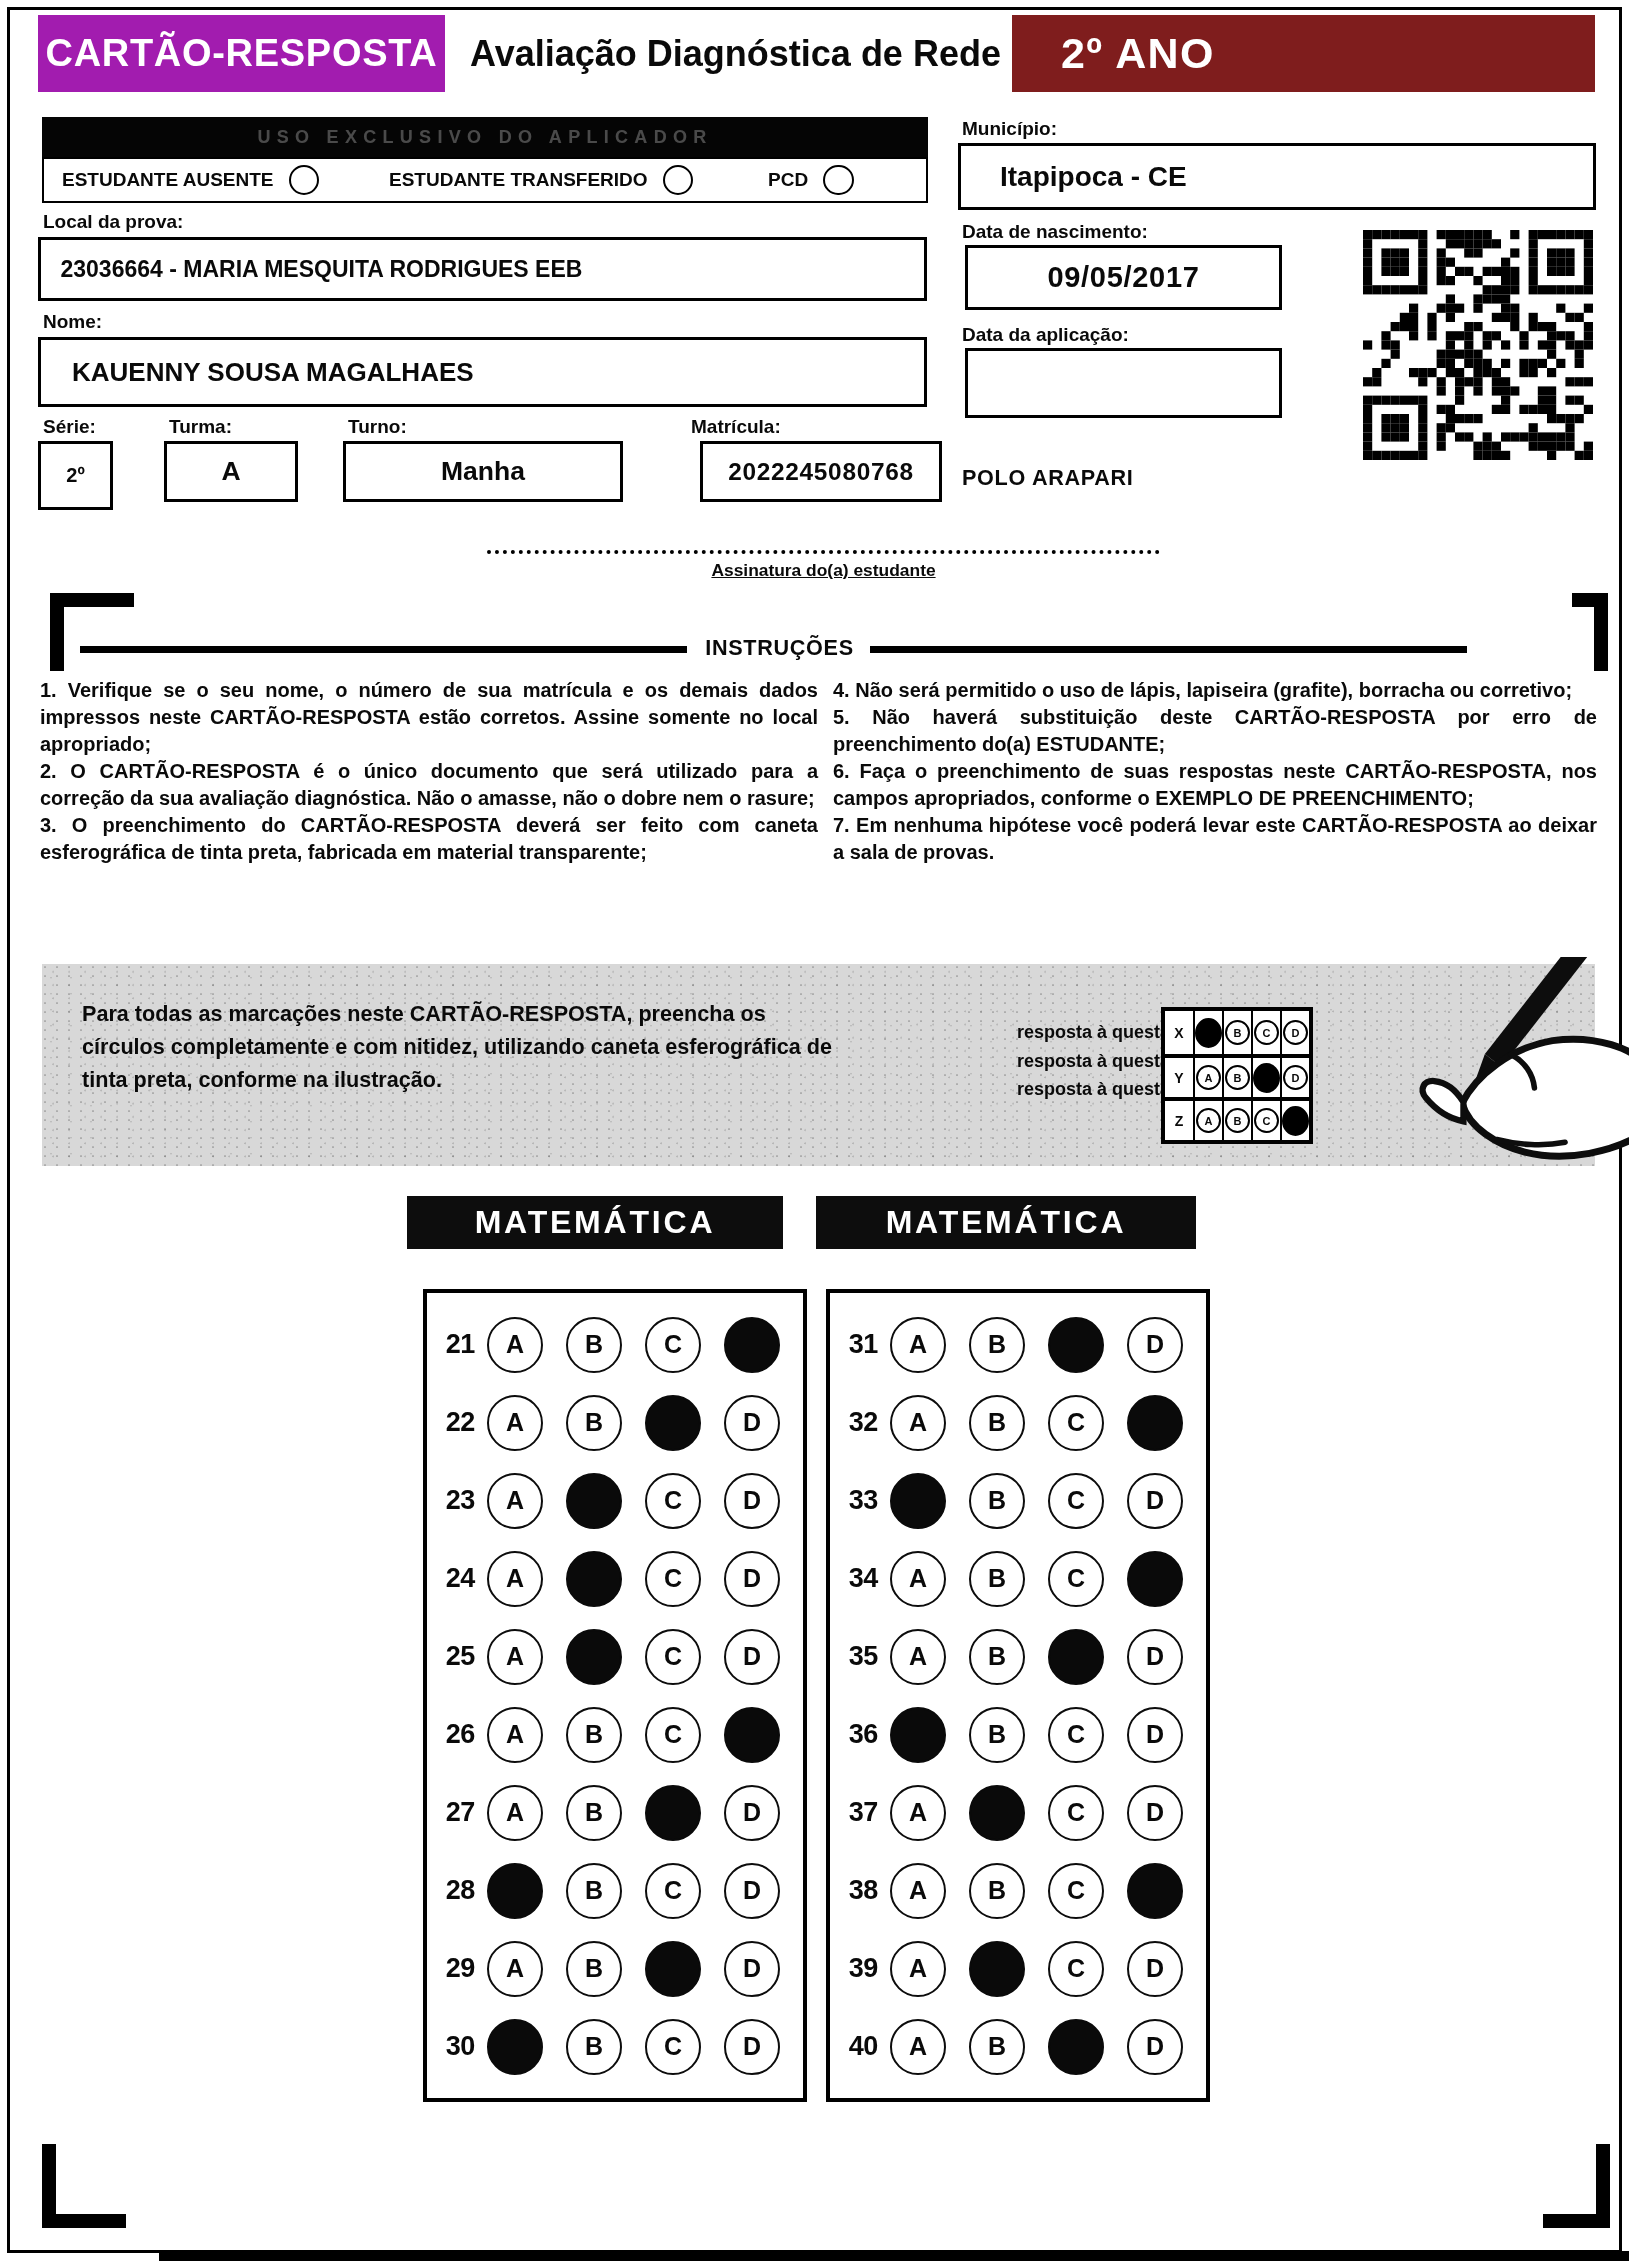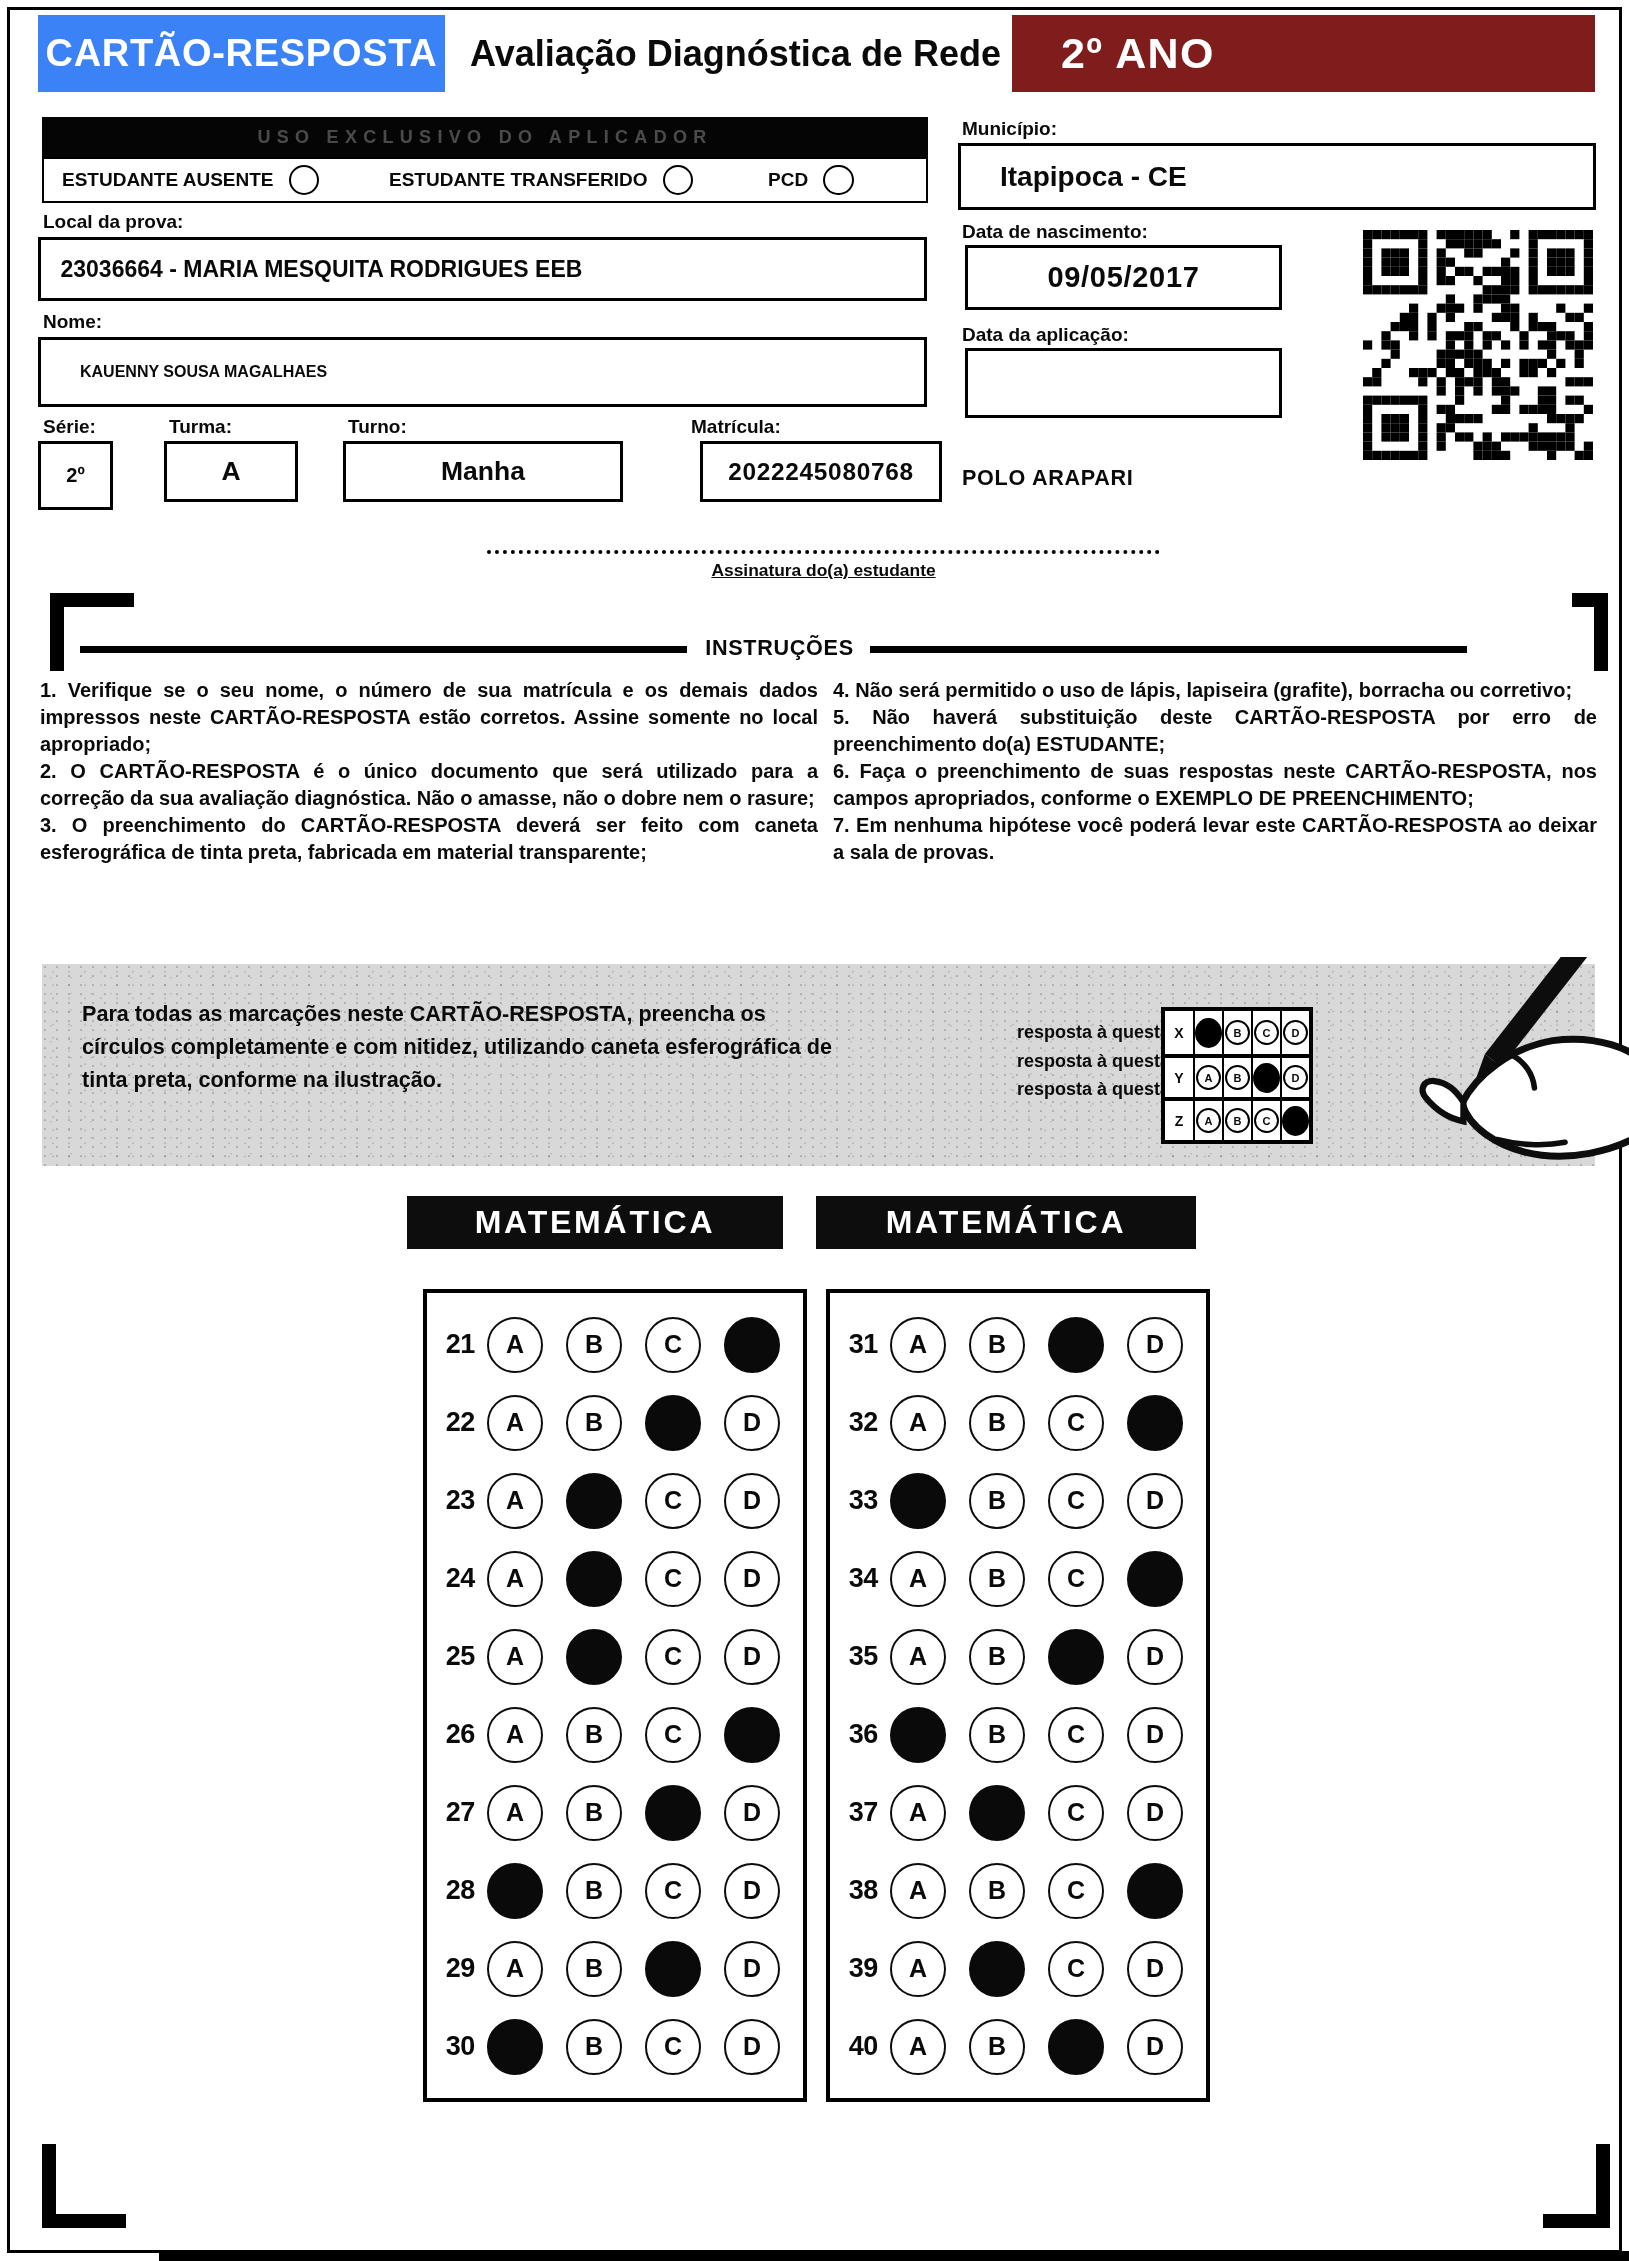--- a/index.html
+++ b/index.html
@@ -3,21 +3,21 @@
 <meta charset="utf-8">
 <style>
   html,body{margin:0;padding:0;background:#777;}
   .page{position:relative;width:1630px;height:2261px;background:#fff;
         font-family:"Liberation Sans",sans-serif;color:#0a0a0a;overflow:hidden;}
   .frame{position:absolute;left:7px;top:7px;right:8.4px;bottom:8.4px;border:3.5px solid #000;pointer-events:none;}
   .bottom-bar{position:absolute;left:159px;bottom:0;width:1471px;height:10.4px;background:#000;}
 
   
   .header{position:absolute;left:38px;top:15.3px;width:1557px;height:77px;display:flex;}
-  .hdr-left{width:407px;background:#3b82f6;color:#fff;display:flex;align-items:center;justify-content:center;
+  .hdr-left{width:407px;background:#a21caf;color:#fff;display:flex;align-items:center;justify-content:center;
             font-size:38px;font-weight:700;letter-spacing:0.7px;}
   .hdr-gap{width:14px;background:#fff;}
   .hdr-mid{width:553px;background:#fff;color:#0a0a0a;display:flex;align-items:center;justify-content:center;
            font-size:36px;font-weight:700;text-align:center;}
   .hdr-right{flex:1;background:#7f1d1d;color:#fff;display:flex;align-items:center;
              font-size:43px;font-weight:700;padding-left:49px;letter-spacing:1.4px;}
 
   
   .applicator{position:absolute;left:42px;top:117px;width:886px;height:40px;background:#050505;
               display:flex;align-items:center;justify-content:center;color:rgba(255,255,255,0.28);
@@ -29,21 +29,21 @@
   .status-item:nth-child(2){width:379px;}
   .status-label{font-size:19px;font-weight:700;}
   .status-circle{width:26.5px;height:26.5px;border:2.1px solid #000;border-radius:50%;margin-left:15.3px;flex:none;}
 
   .fld-label{position:absolute;font-size:19px;font-weight:700;}
   .fld-box{position:absolute;border:3.5px solid #000;box-sizing:border-box;background:#fff;
            display:flex;align-items:center;font-weight:700;}
   .lbl-local{left:43px;top:211px;}
   .box-local{left:38px;top:237px;width:889px;height:64px;font-size:23px;padding-left:19.5px;}
   .lbl-nome{left:43px;top:311px;}
-  .box-nome{left:38px;top:337px;width:889px;height:70px;font-size:16px;padding-left:39px;}
+  .box-nome{left:38px;top:337px;width:889px;height:70px;font-size:26px;padding-left:31px;}
 
   .lbl-serie{left:43px;top:416px;}     .box-serie{left:38px;top:441px;width:75px;height:69px;font-size:20px;justify-content:center;}
   .lbl-turma{left:169px;top:416px;}    .box-turma{left:164px;top:441px;width:134px;height:61px;font-size:26.5px;justify-content:center;}
   .lbl-turno{left:348px;top:416px;}    .box-turno{left:343px;top:441px;width:280px;height:61px;font-size:26.5px;justify-content:center;}
   .lbl-matr{left:691px;top:416px;}     .box-matr{left:700px;top:441px;width:242px;height:61px;font-size:24.4px;justify-content:center;letter-spacing:0.7px;}
 
   .lbl-mun{left:962px;top:118px;}     .box-mun{left:958px;top:143px;width:638px;height:67px;font-size:28px;padding-left:39px;}
   .lbl-nasc{left:962px;top:221px;}    .box-nasc{left:965px;top:245px;width:317px;height:65px;font-size:29px;justify-content:center;letter-spacing:0.7px;}
   .lbl-apl{left:962px;top:324px;}     .box-apl{left:965px;top:348px;width:317px;height:70px;font-size:28px;}
   .polo{position:absolute;left:962px;top:465px;font-size:21.6px;font-weight:700;letter-spacing:0.7px;}

